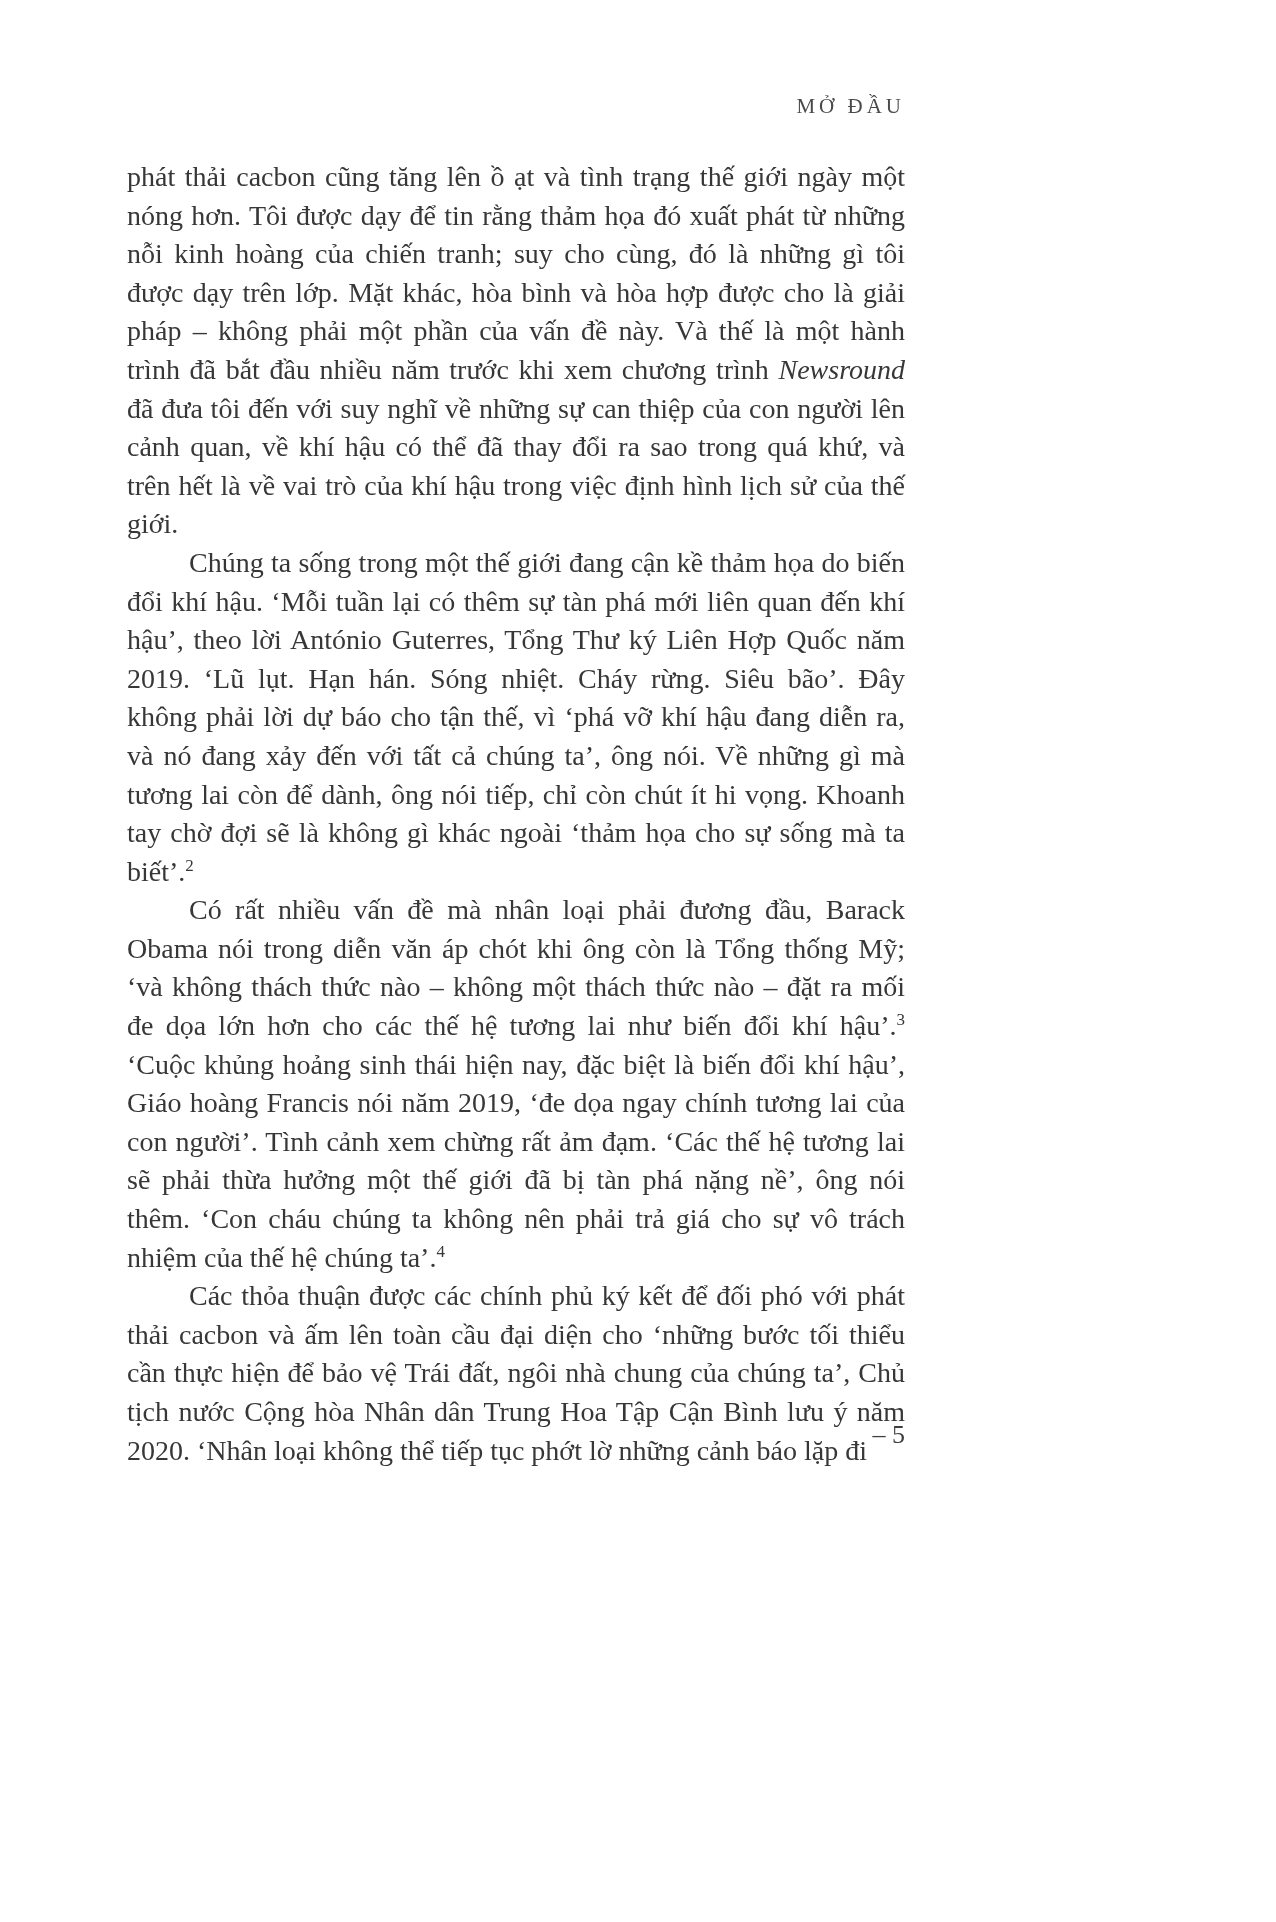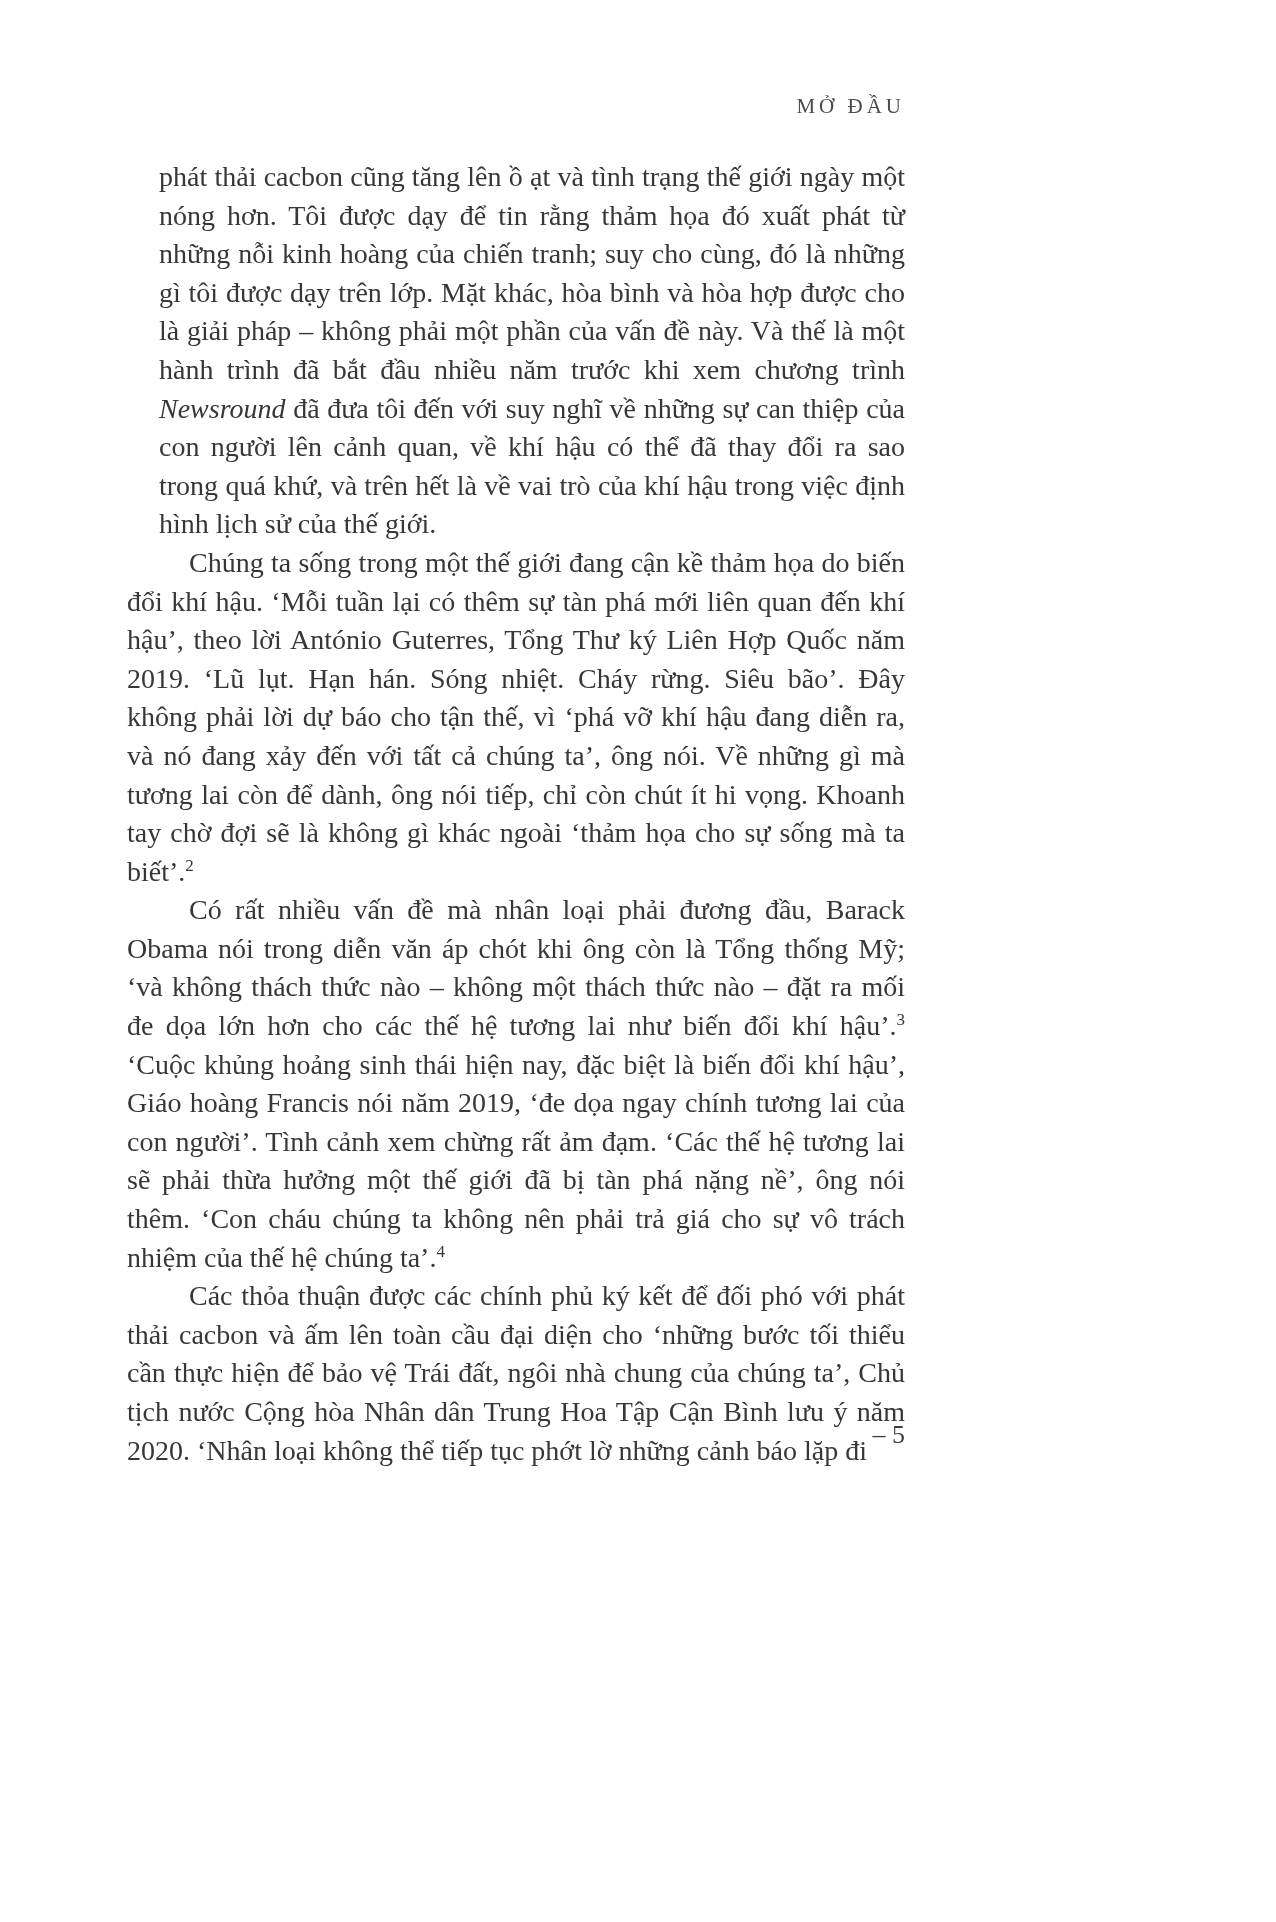--- a/index.html
+++ b/index.html
@@ -34,21 +34,20 @@
     font-size: 28px;
     line-height: 38.6px;
     text-align: justify;
   }
   .body-text p {
     margin: 0;
     text-indent: 62px;
   }
   .body-text p.continues {
     text-indent: 0;
-    margin-left: 32px;
   }
   .body-text em {
     font-style: italic;
   }
   .body-text sup {
     font-size: 17px;
     line-height: 0;
     vertical-align: super;
   }
   .folio {

